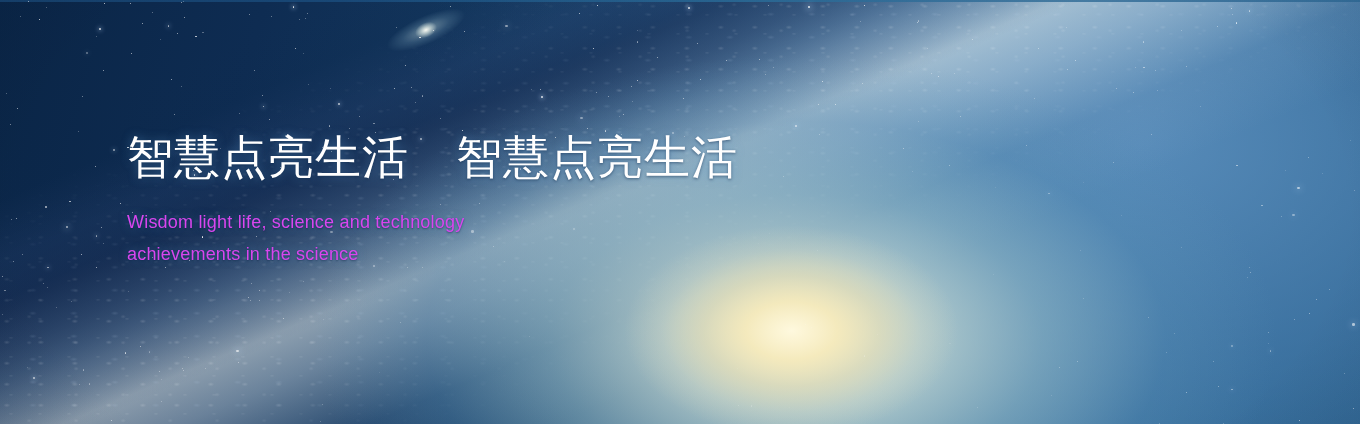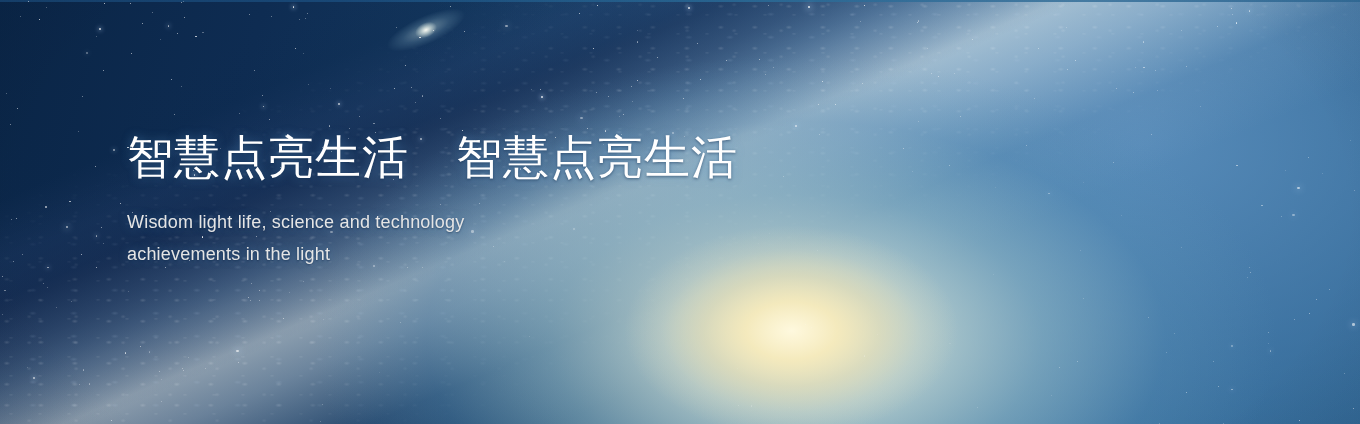--- a/index.html
+++ b/index.html
@@ -177,21 +177,21 @@
       0 1px 3px rgba(6,26,54,0.55);
   }
 
   .subtitle {
     margin-top: 20px;
     font-family: "Liberation Sans", "DejaVu Sans", sans-serif;
     font-size: 18px;
     line-height: 32px;
     font-weight: 400;
     letter-spacing: 0.2px;
-    color: #e5e5e5;
+    color: #d946ef;
     text-shadow:
       0 0 8px rgba(70,130,185,0.50),
       0 1px 2px rgba(6,26,54,0.50);
   }
   .subtitle-line { display: block; }
 </style>
 </head>
 <body>
 
 <div class="banner">
@@ -503,17 +503,17 @@
       <div class="star" style="left: 768.1px; top: 5.1px; width: 1.3px; height: 1.3px; opacity: 0.53;"></div>
       <div class="star" style="left: 39.1px; top: 19px; width: 1.3px; height: 1.3px; opacity: 0.41;"></div>
       <div class="star" style="left: 1058.9px; top: 366.5px; width: 1.3px; height: 1.3px; opacity: 0.38;"></div>
       <div class="star" style="left: 1180.9px; top: 29.5px; width: 1.3px; height: 1.3px; opacity: 0.35;"></div>
     </div>
 
   <div class="content">
     <div class="headline">智慧点亮生活　智慧点亮生活</div>
     <div class="subtitle">
       <span class="subtitle-line">Wisdom light life, science and technology</span>
-      <span class="subtitle-line">achievements in the light</span>
+      <span class="subtitle-line">achievements in the science</span>
     </div>
   </div>
 
 </div>
 
 </body></html>

